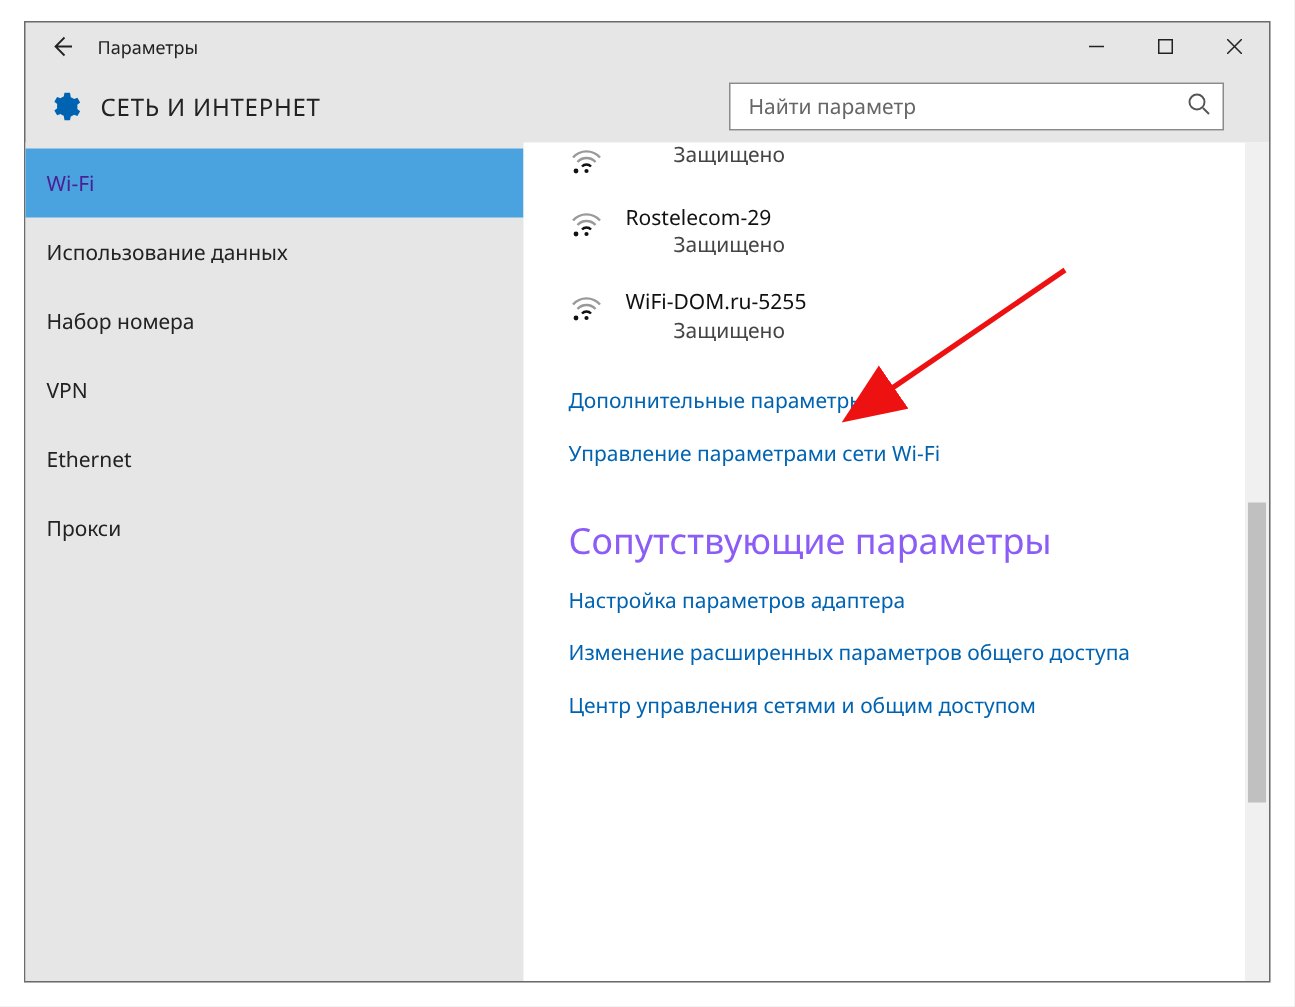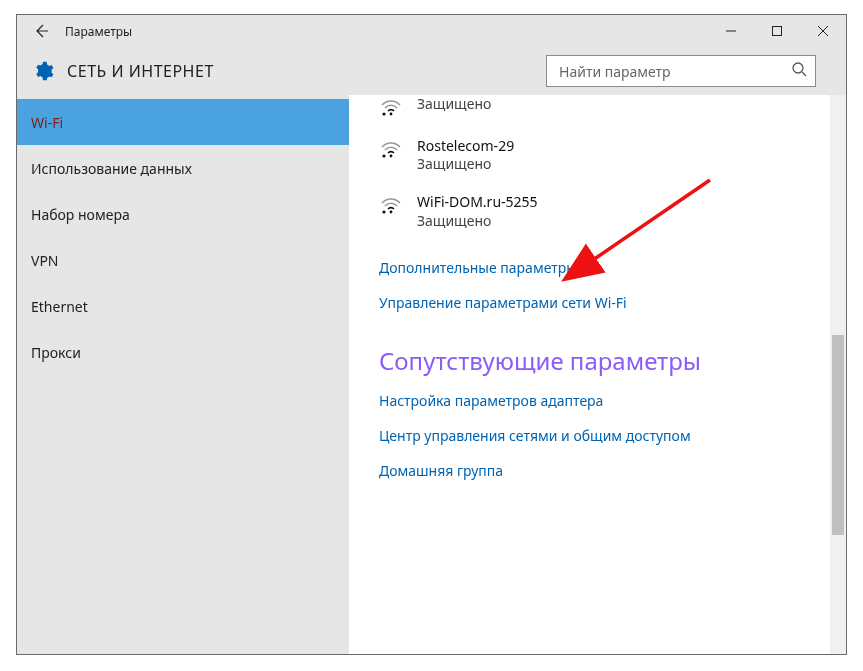--- a/index.html
+++ b/index.html
@@ -59,21 +59,21 @@
     color: #0063b1;
   }
   .section-title {
     font-size: 16px;
     letter-spacing: 0.5px;
     color: #222;
     font-weight: 400;
   }
   .header-row .spacer { flex: 1; }
   .searchbox {
-    width: 270px; height: 32px;
+    width: 330px; height: 32px;
     border: 1px solid #8a8a8a;
     background: #fff;
     display: flex; align-items: center;
     padding: 0 8px 0 10px;
   }
   .searchbox input {
     flex: 1; border: 0; outline: 0;
     font: inherit; font-size: 14px;
     color: #333;
     background: transparent;
@@ -95,21 +95,21 @@
     height: 46px;
     display: flex;
     align-items: center;
     padding-left: 14px;
     font-size: 14px;
     color: #222;
     cursor: pointer;
   }
   .side-item.selected {
     background: #4aa3df;
-    color: #7f1d1d;
+    color: #4c1d95;
   }
   .content-wrap {
     flex: 1;
     background: #fff;
     border-left: 0;
     position: relative;
     display: flex;
   }
   .content {
     flex: 1;
@@ -137,21 +137,21 @@
   }
   .wifi-item.trunc { padding-top: 0; }
   .wifi-icon {
     width: 24px;
     display: flex;
     align-items: center;
     justify-content: center;
     margin-top: 2px;
   }
   .wifi-text .name { font-size: 14px; color: #111; line-height: 1.3; }
-  .wifi-text .status { font-size: 14px; color: #444; line-height: 1.3; }
+  .wifi-text .status { font-size: 14px; color: #444; line-height: 1.3; margin-left: 32px; }
   
   .link {
     color: #0063b1;
     font-size: 14px;
     margin: 16px 0;
     display: block;
     cursor: pointer;
   }
   .link.tight { margin: 10px 0 16px 0; }
   .related-heading {
@@ -291,22 +291,22 @@
             <div class="status">Защищено</div>
           </div>
         </div>
 
         <a class="link">Дополнительные параметры</a>
         <a class="link tight">Управление параметрами сети Wi-Fi</a>
 
         <div class="related-heading">Сопутствующие параметры</div>
 
         <a class="link tight">Настройка параметров адаптера</a>
+        <a class="link tight">Изменение расширенных параметров общего доступа</a>
         <a class="link tight">Центр управления сетями и общим доступом</a>
-        <a class="link tight">Домашняя группа</a>
 
       </div>
       <div class="scrollbar-gutter">
         <div class="scroll-thumb"></div>
       </div>
     </div>
 
   </div>
 
 </div>

